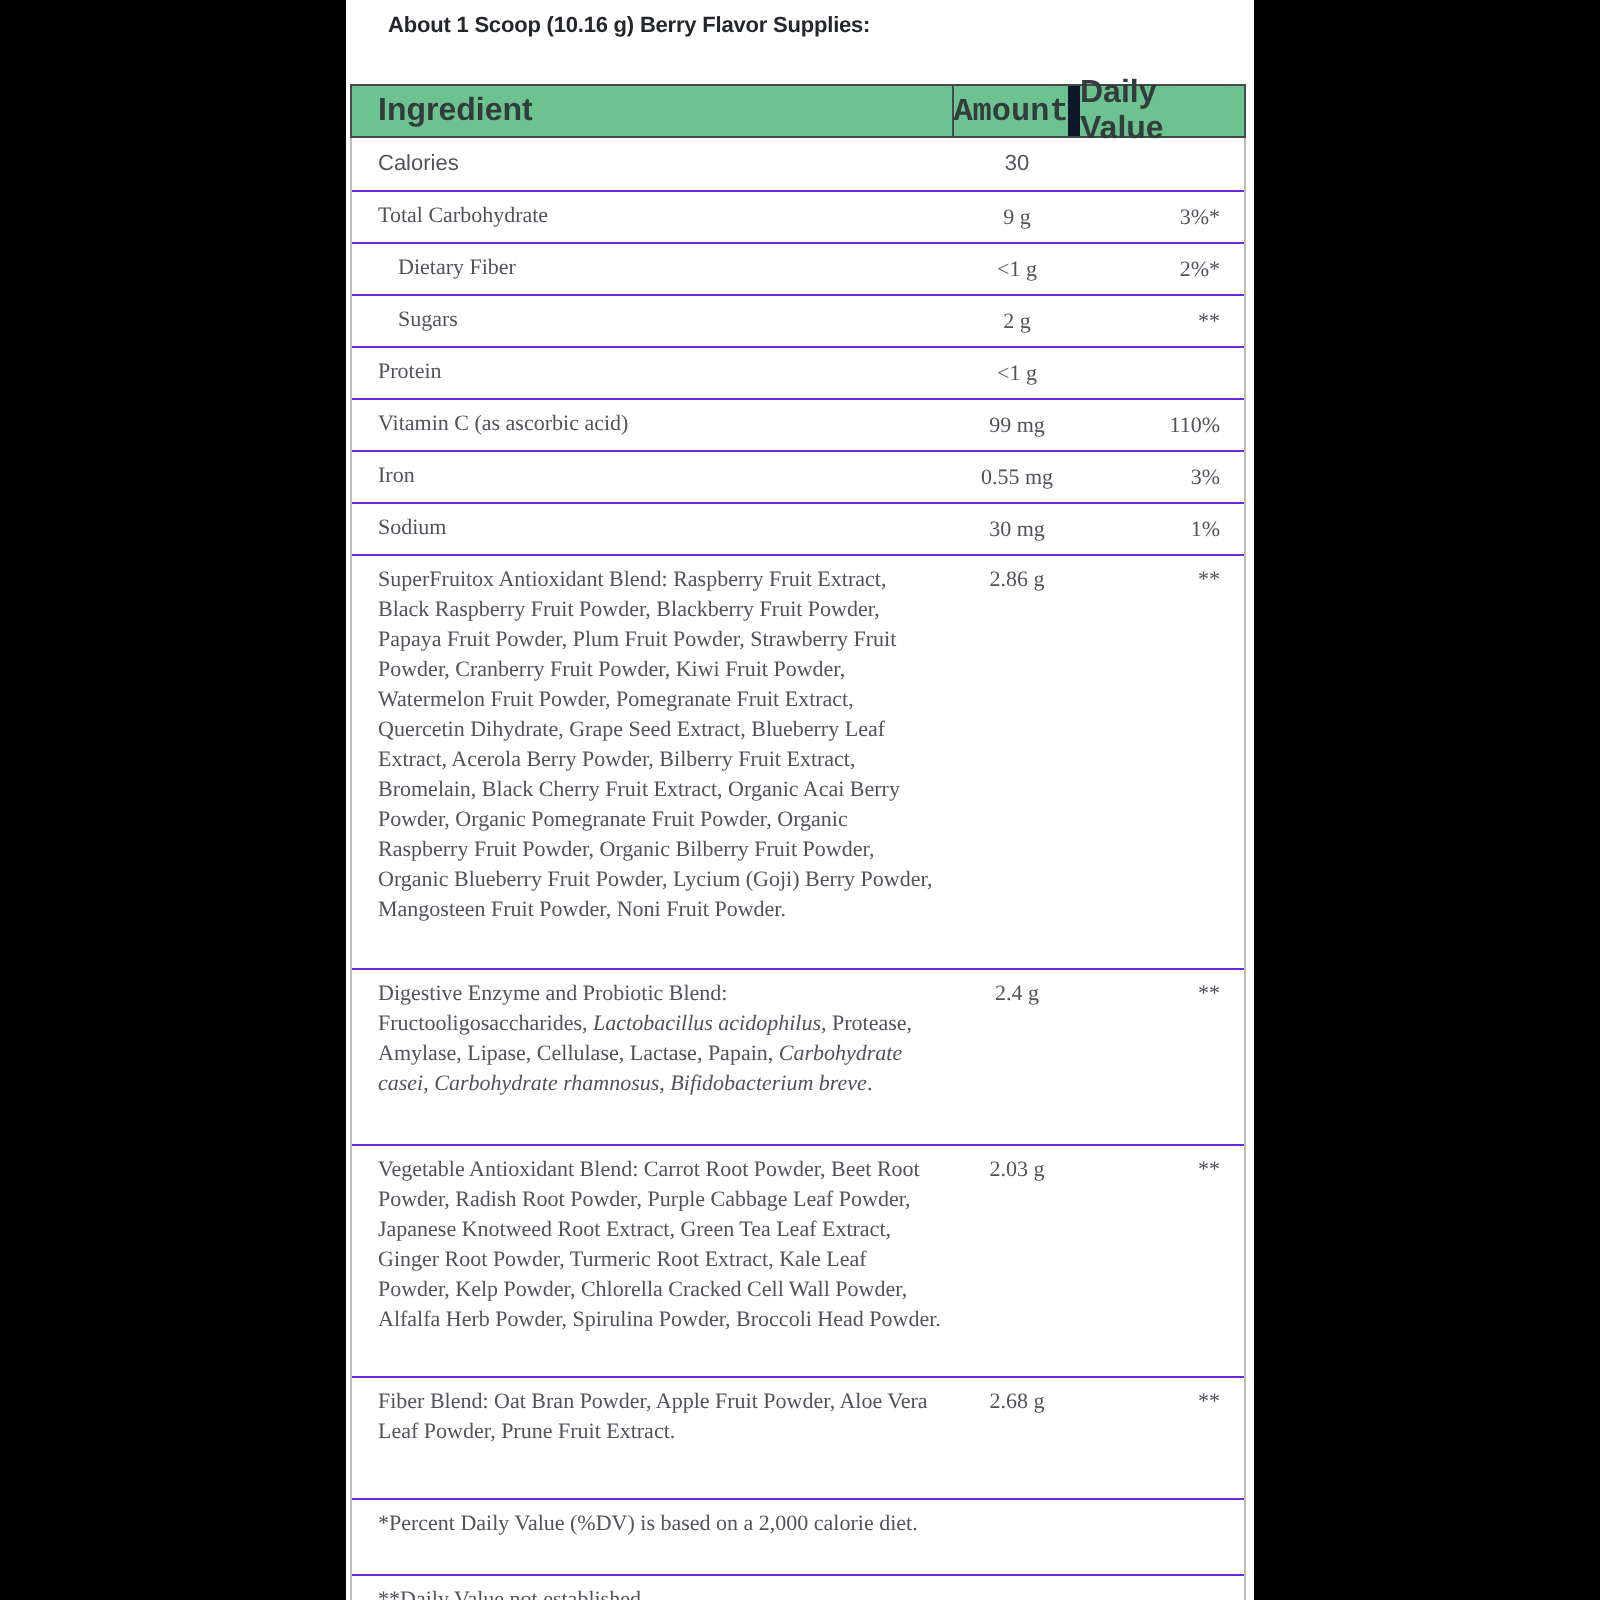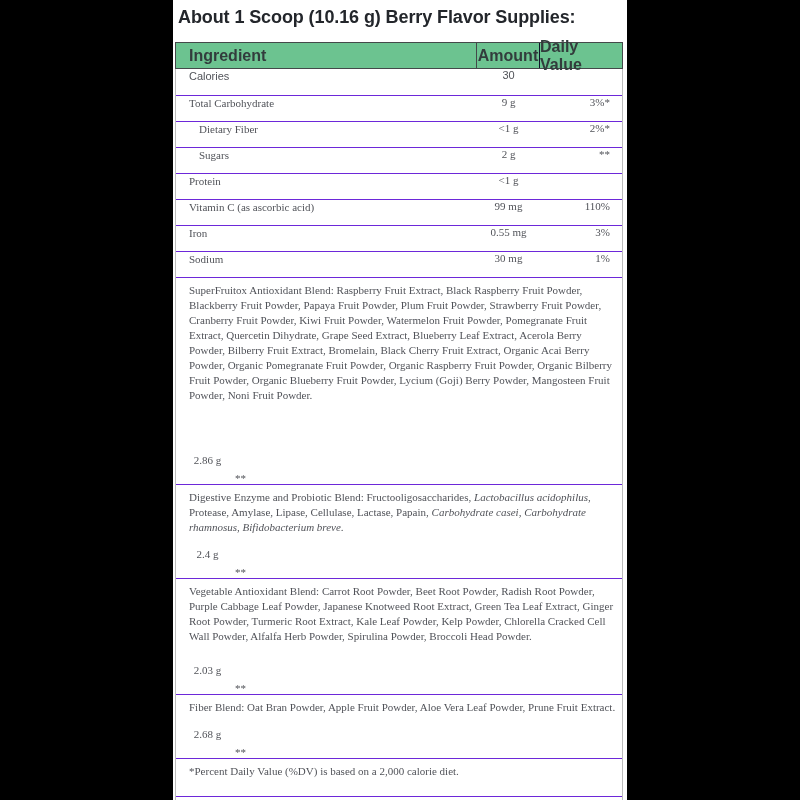--- a/index.html
+++ b/index.html
@@ -7,60 +7,60 @@
     width:800px; height:800px; overflow:hidden;
     background:#000000;
     font-family:"Liberation Sans","DejaVu Sans",sans-serif;
     position:relative;
   }
   .panel {
     position:absolute; left:173px; top:0; width:454px; height:800px;
     background:#ffffff;
   }
   .title {
-    margin:7px 0 0 5px;
-    font-size:18px; font-weight:bold; color:#23262b;
+    margin:7px 0 0 21px;
+    font-size:11px; font-weight:bold; color:#23262b;
     letter-spacing:-0.1px;
   }
   .facts-table {
     position:absolute; left:2px; top:42px; width:448px;
     font-size:11px; color:#515359;
   }
   .thead {
     display:flex; box-sizing:border-box; height:27px;
     background:#6cc390;
     border:1px solid #44494a;
     font-weight:bold; font-size:16px; color:#323c3c;
   }
   .hc { display:flex; align-items:center; box-sizing:border-box; }
   .hc-ingredient { flex:1; padding-left:13px; border-right:1px solid #44494a; }
-  .hc-amount { width:63px; justify-content:center; border-right:1px solid #0f172a; }
+  .hc-amount { width:63px; justify-content:center; border-right:6px solid #0f172a;font-family:Liberation Mono, monospace; }
   .hc-daily { width:82px; justify-content:center; }
   .tbody {
     border:1px solid #bcbcbc; border-top:none; box-sizing:border-box;
     background:#ffffff;
   }
-  .row { display:flex; min-height:26px; box-sizing:border-box; }
+  .row { display:flex; min-height:26px; align-items:center; box-sizing:border-box; }
   .row + .row { border-top:1px solid #6d28d9;font-family:Liberation Serif, serif; }
   .ci { flex:1; padding-left:13px; padding-right:6px; line-height:15px; box-sizing:border-box; }
   .indent1 .ci { padding-left:23px; }
   .ca { width:63px; text-align:center; box-sizing:border-box; }
   .cd { width:82px; text-align:right; padding-right:12px; box-sizing:border-box; }
-  .blend { align-items:flex-start;flex-direction:column; }
+  .blend { align-items:flex-start; }
   .blend .ci { padding-top:5px; padding-bottom:7px; }
   .blend .ca, .blend .cd { padding-top:6px; }
   
   .tbody .row:nth-child(9)  { min-height:207px; }
   .tbody .row:nth-child(10) { min-height:88px; }
   .tbody .row:nth-child(11) { min-height:116px; }
   .tbody .row:nth-child(12) { min-height:44px; }
   .fnote { align-items:flex-start; }
   .fnote .ci { padding-top:5px; padding-bottom:7px; }
   .fnote0 .ci span { display:inline-block; max-width:295px; }
-  .tbody .row:nth-child(13) { min-height:38px; }
+  .tbody .row:nth-child(13) { min-height:38px;margin-top:17px; }
   .tbody .row:nth-child(14) { min-height:25px; }
   i { font-style:italic; }
 </style>
 </head>
 <body>
 
 <div class="panel">
   <div class="title">About 1 Scoop (10.16 g) Berry Flavor Supplies:</div>
   <div class="facts-table">
     <div class="thead">

